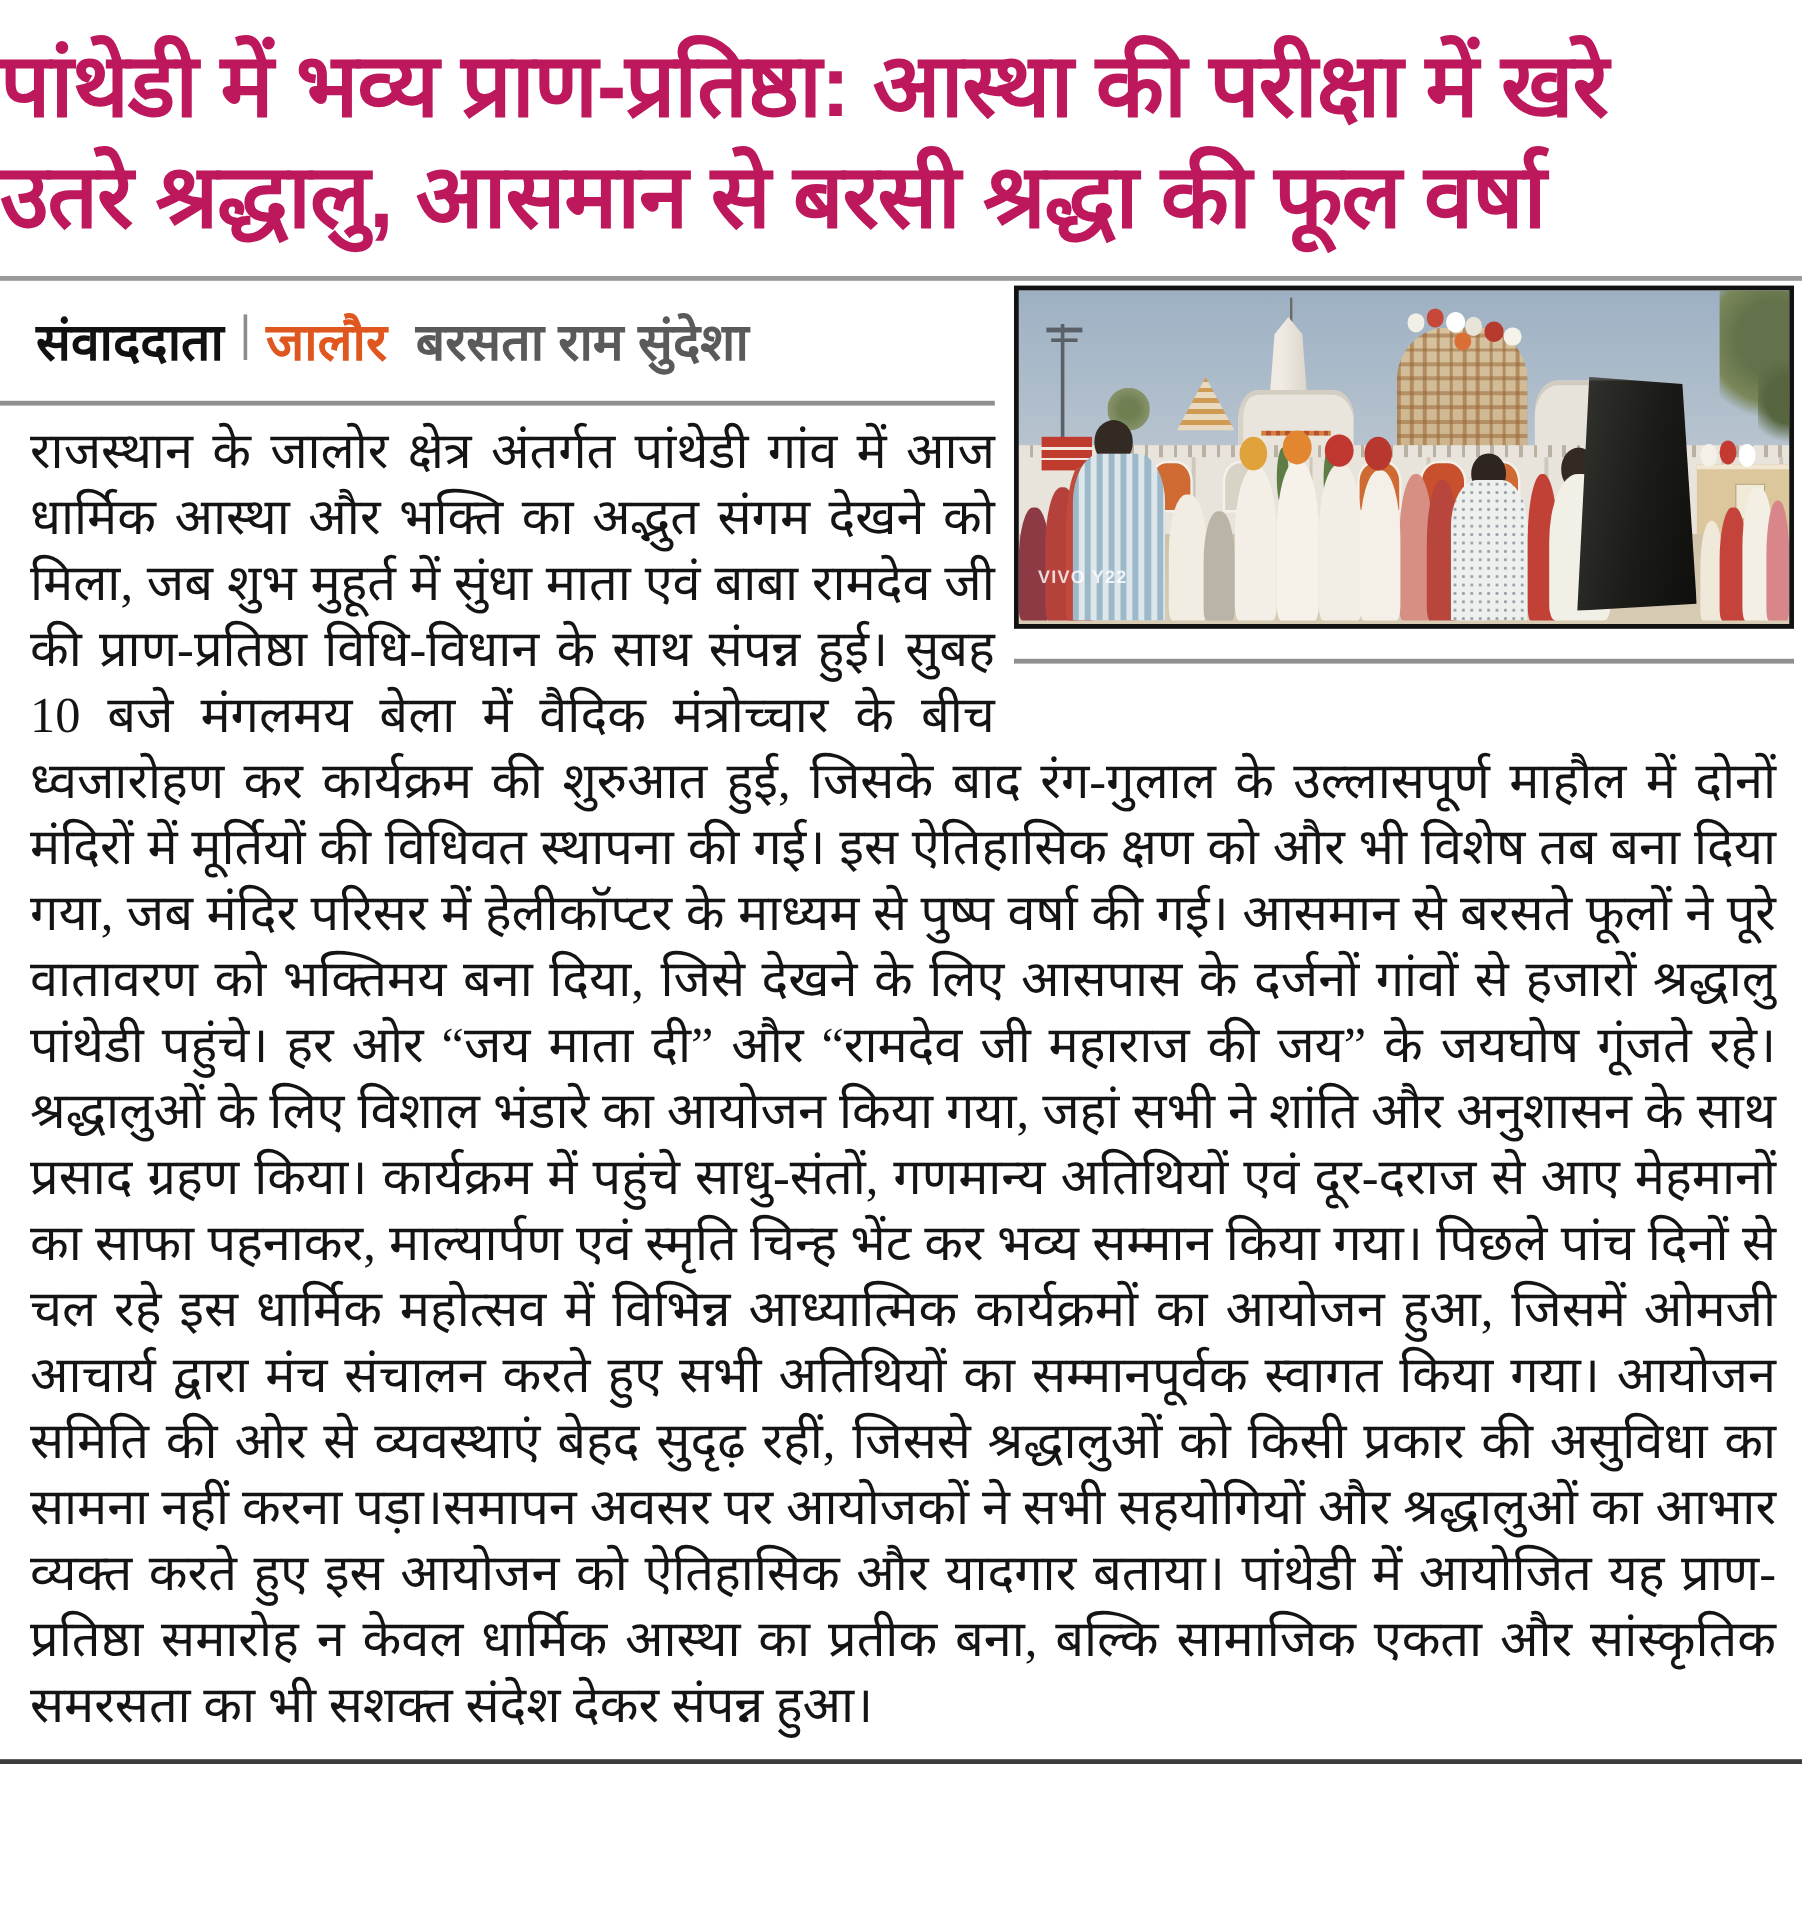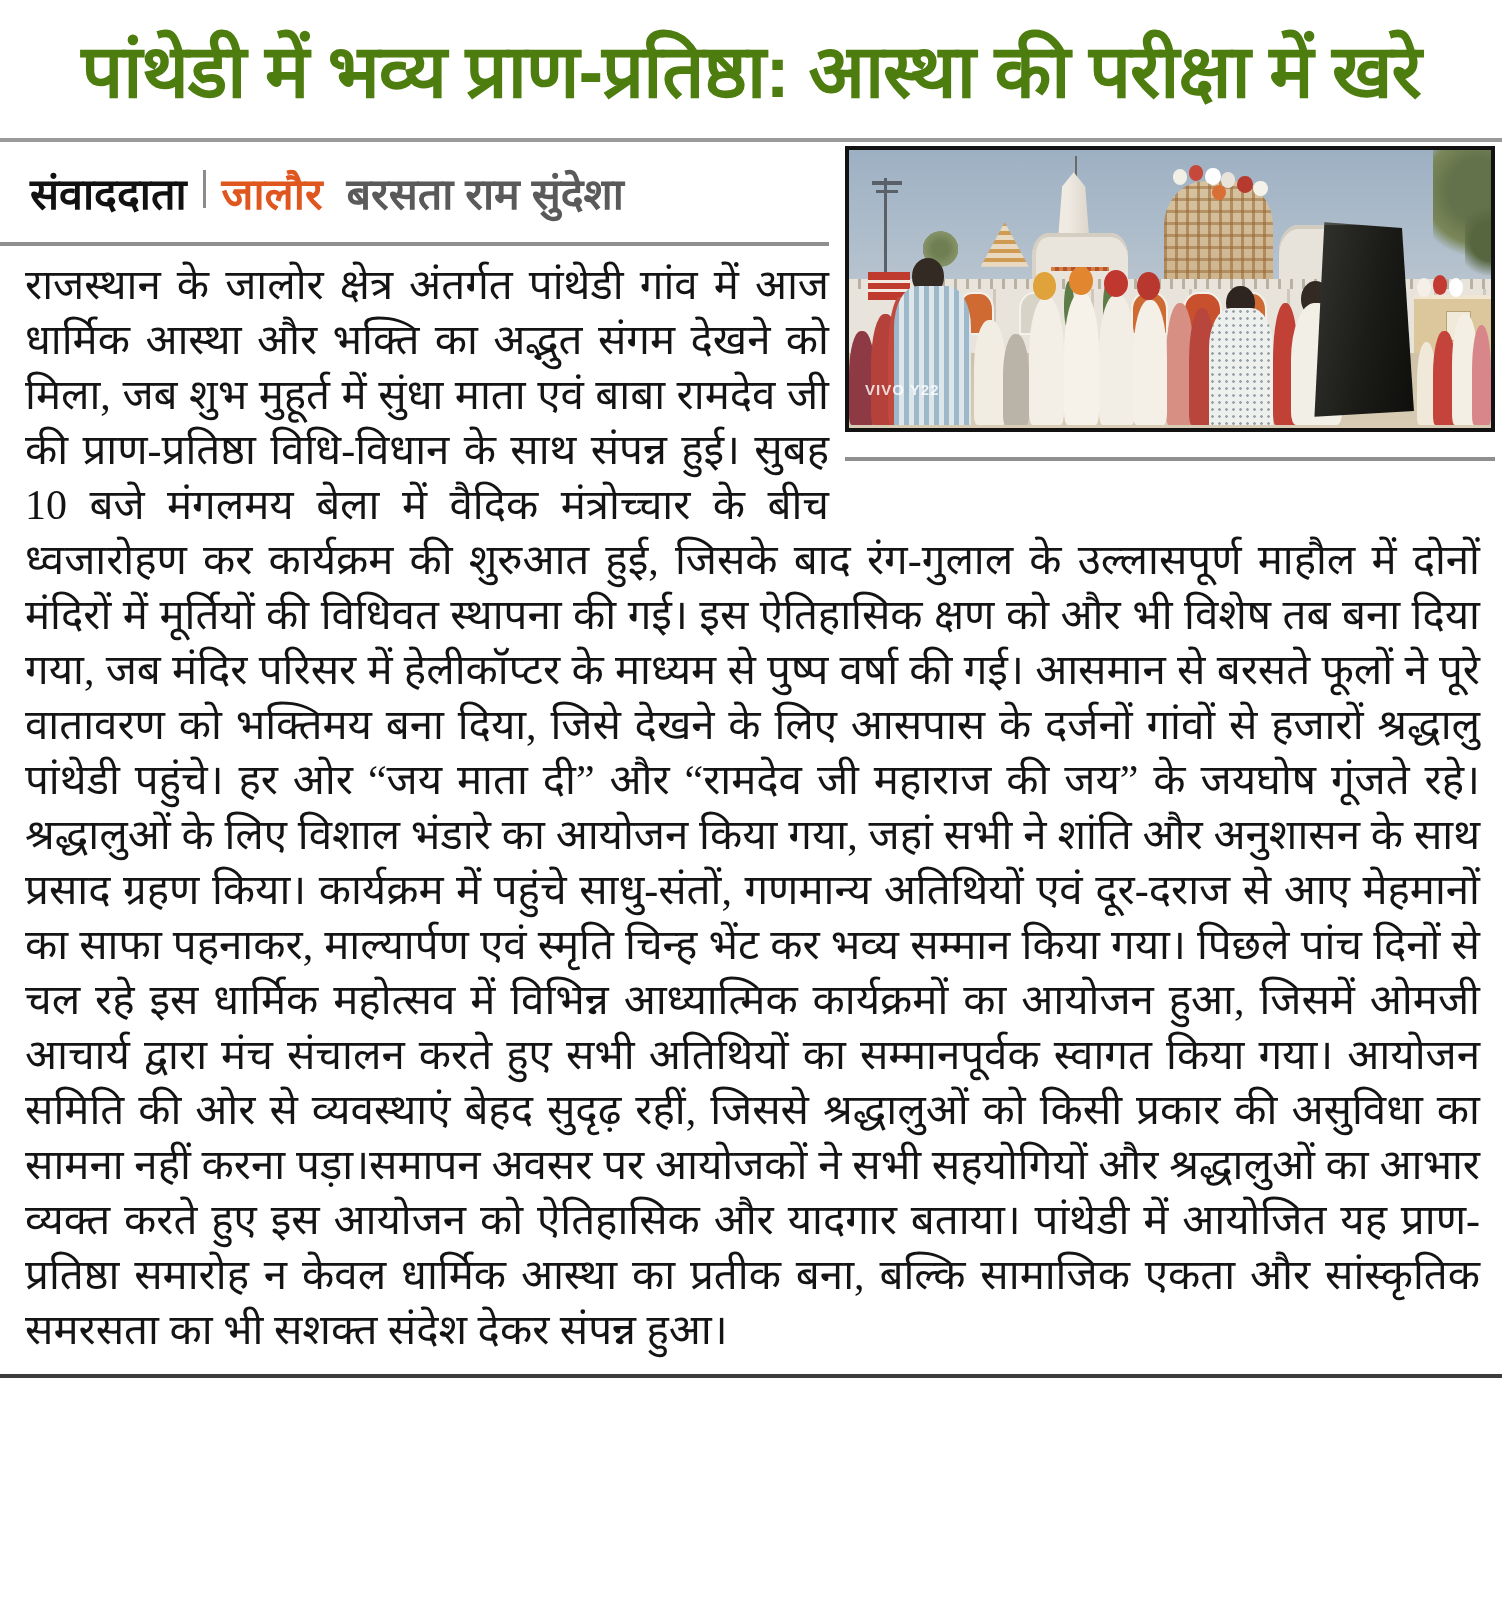--- a/index.html
+++ b/index.html
@@ -5,23 +5,23 @@
   html,body{margin:0;padding:0;}
   body{
     width:1502px;height:1600px;overflow:hidden;background:#ffffff;
     font-family:"Liberation Serif","DejaVu Serif",serif;
     -webkit-font-smoothing:antialiased;
   }
   .page{position:relative;width:1502px;height:1600px;background:#fff;}
 
   
   .headline{
-    padding-top:26px;text-align:center;
+    padding-top:26px;
     font-family:"Liberation Sans","DejaVu Sans",sans-serif;
-    font-weight:800;font-size:74px;line-height:92px;color:#4d7c0f;
+    font-weight:800;font-size:74px;line-height:92px;color:#be185d;
     letter-spacing:-1px;
   }
 
   
   .rule-top{margin-top:20px;height:4px;background:#9a9a9a;}
   .rule-bottom{height:4px;background:#3c3c3c;}
 
   
   .photo-float{float:right;width:650px;margin:4px 7px 24px 16px;}
   .photo{
@@ -58,20 +58,21 @@
   }
   .tail-rule{margin-top:16px;}
 </style>
 </head>
 <body>
 
 <div class="page">
 
   <div class="headline">
     <div>पांथेडी में भव्य प्राण-प्रतिष्ठा: आस्था की परीक्षा में खरे</div>
+    <div>उतरे श्रद्धालु, आसमान से बरसी श्रद्धा की फूल वर्षा</div>
   </div>
 
   <div class="rule-top"></div>
 
   <aside class="photo-float">
     <div class="photo">
 
       <span class="ph" style="left:5.5%;top:10%;width:3px;height:44%;background:#5a6068;"></span>
       <span class="ph" style="left:3.6%;top:11%;width:4.6%;height:4px;background:#5a6068;"></span>
       <span class="ph" style="left:4.2%;top:14.5%;width:3.4%;height:3px;background:#5a6068;"></span>

